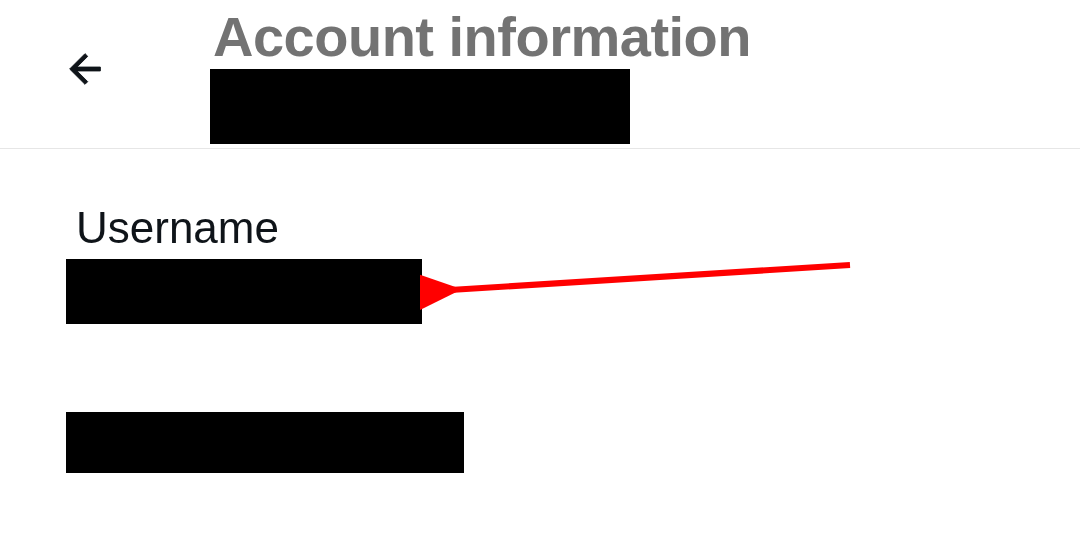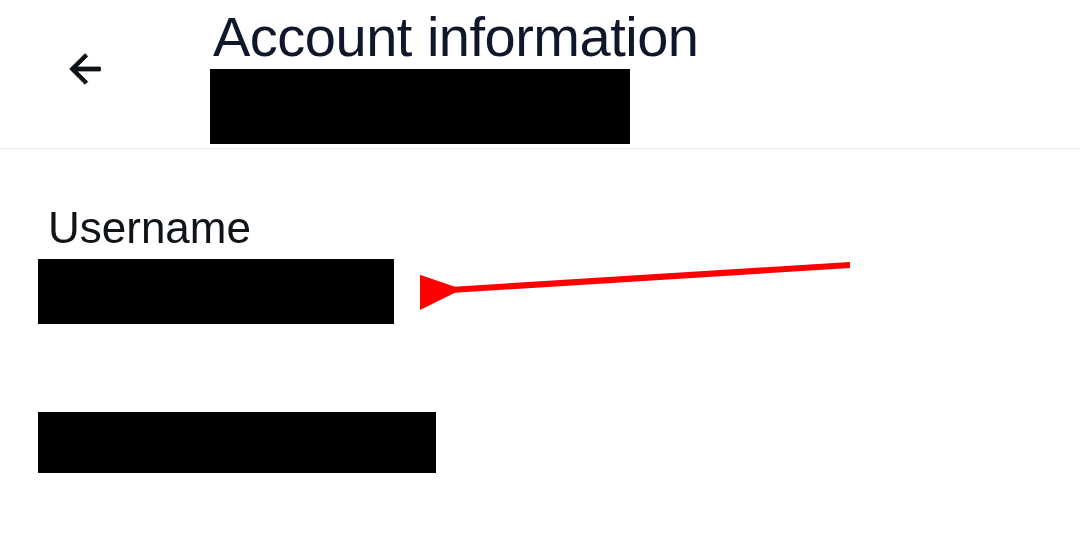--- a/index.html
+++ b/index.html
@@ -33,38 +33,39 @@
     }
     .back-button svg {
       width: 46px;
       height: 46px;
     }
     .page-title {
       position: absolute;
       left: 213px;
       top: 4px;
       font-size: 56px;
-      font-weight: 400;
-      color: #0f172a;
+      font-weight: 700;
+      color: #737373;
       letter-spacing: -0.5px;
     }
     .header-redaction {
       position: absolute;
       left: 210px;
       top: 69px;
       width: 420px;
       height: 75px;
       background: #000000;
     }
     .content {
       padding-left: 48px;
       padding-top: 54px;
     }
     .field-group {
       margin-bottom: 88px;
+      margin-left: 28px;
     }
     .field-label {
       font-size: 44px;
       font-weight: 400;
       color: #0f1419;
       margin-bottom: 6px;
     }
     .username-redaction {
       width: 356px;
       height: 65px;

